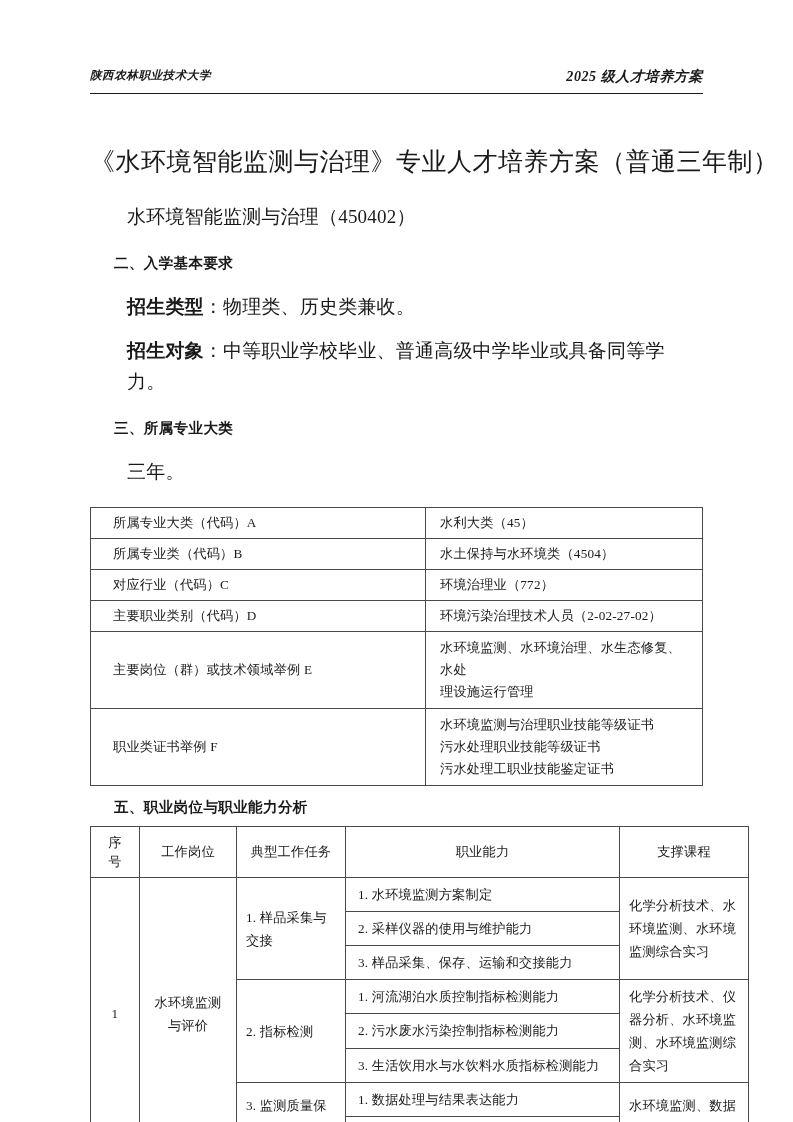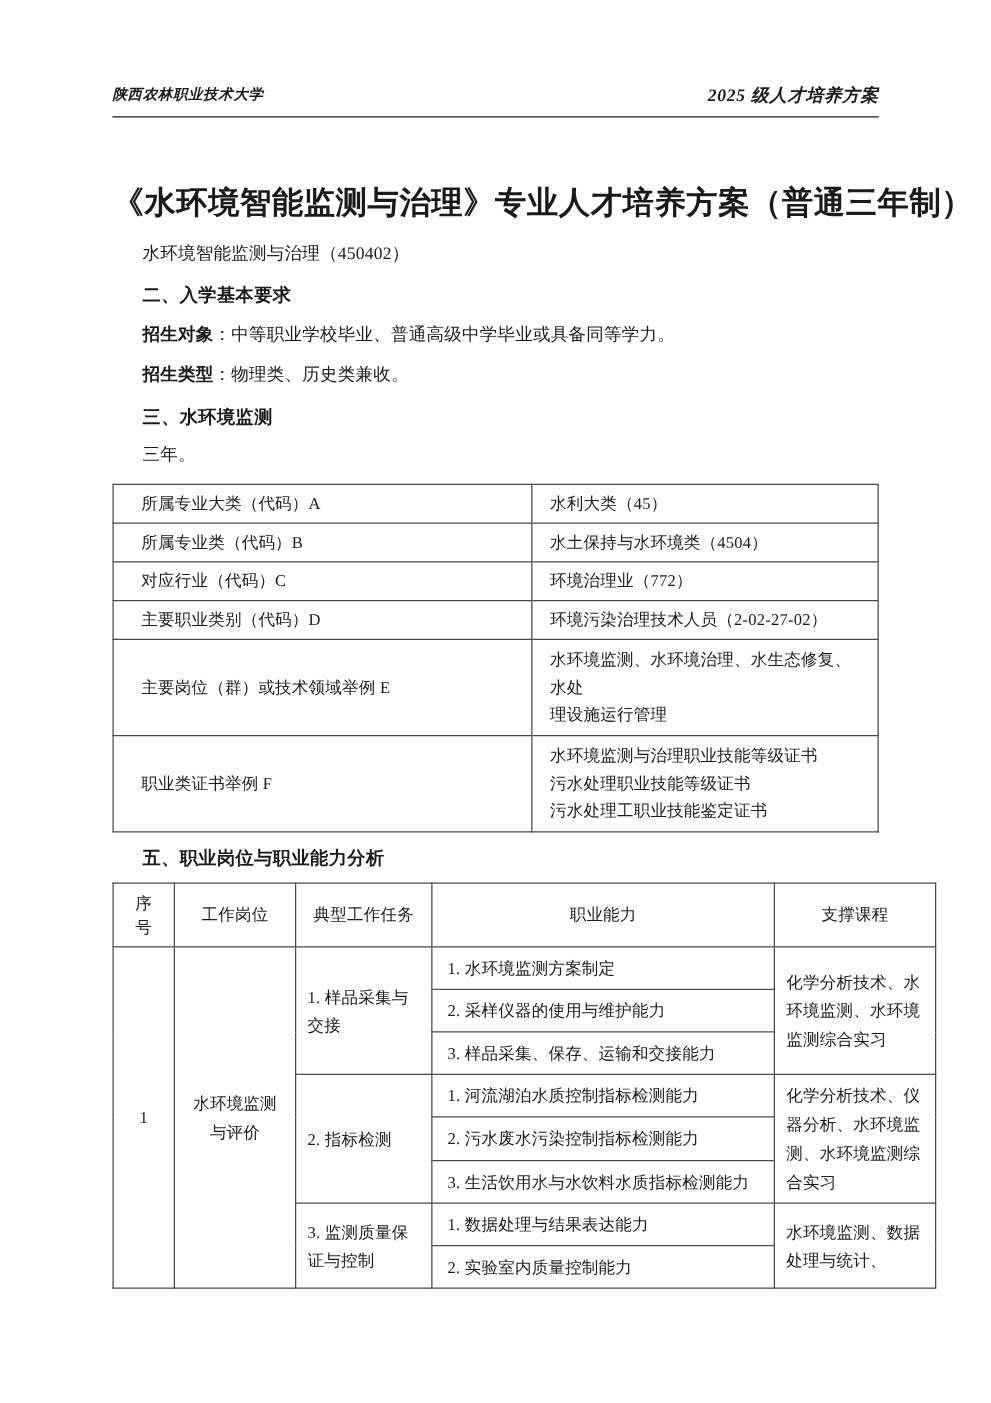--- a/index.html
+++ b/index.html
@@ -52,21 +52,21 @@
   }
 
   
   .doc-title {
     position: absolute;
     left: 90px;
     top: 128px;
     width: 613px;
     text-align: right;
     font-size: 25px;
-    font-weight: 700;
+    font-weight: 400;
     letter-spacing: 0.5px;
     white-space: nowrap;
   }
 
   
   .content {
     position: absolute;
     left: 90px;
     top: 188px;
     width: 613px;
@@ -75,23 +75,23 @@
   h2.section {
     margin: 0;
     padding: 0 0 0 24px;
     font-family: "Liberation Sans", "DejaVu Sans", sans-serif;
     font-size: 14.5px;
     font-weight: 700;
     line-height: 30px;
     letter-spacing: 0.4px;
   }
   p.body-line {
-    margin: 0;
+    margin: 13px;
     padding: 0 0 0 24px;
-    font-size: 14px;
+    font-size: 19px;
     line-height: 31px;
     letter-spacing: 0.2px;
   }
   p.body-line .lbl {
     font-family: "Liberation Sans", "DejaVu Sans", sans-serif;
     font-weight: 700;
   }
   .gap-sm { height: 6px; }
   .gap-xs { height: 3px; }
 
@@ -176,29 +176,29 @@
   <h1 class="doc-title">《水环境智能监测与治理》专业人才培养方案（普通三年制）</h1>
 
   <div class="content">
 
     <p class="body-line">水环境智能监测与治理（450402）</p>
 
     <div class="gap-xs"></div>
 
     <h2 class="section">二、入学基本要求</h2>
     <p class="body-line">
+      <span class="lbl">招生类型</span><span>：</span><span>物理类、历史类兼收。</span>
+    </p>
+    <p class="body-line">
       <span class="lbl">招生对象</span><span>：</span><span>中等职业学校毕业、普通高级中学毕业或具备同等学力。</span>
     </p>
-    <p class="body-line">
-      <span class="lbl">招生类型</span><span>：</span><span>物理类、历史类兼收。</span>
-    </p>
 
     <div class="gap-xs"></div>
 
-    <h2 class="section">三、水环境监测</h2>
+    <h2 class="section">三、所属专业大类</h2>
     <p class="body-line">三年。</p>
 
     <div class="gap-xs"></div>
 
 
     <table class="doc-table" id="career-table">
       <tbody>
           <tr>
             <td class="k">所属专业大类（代码）A</td>
             <td class="v">

